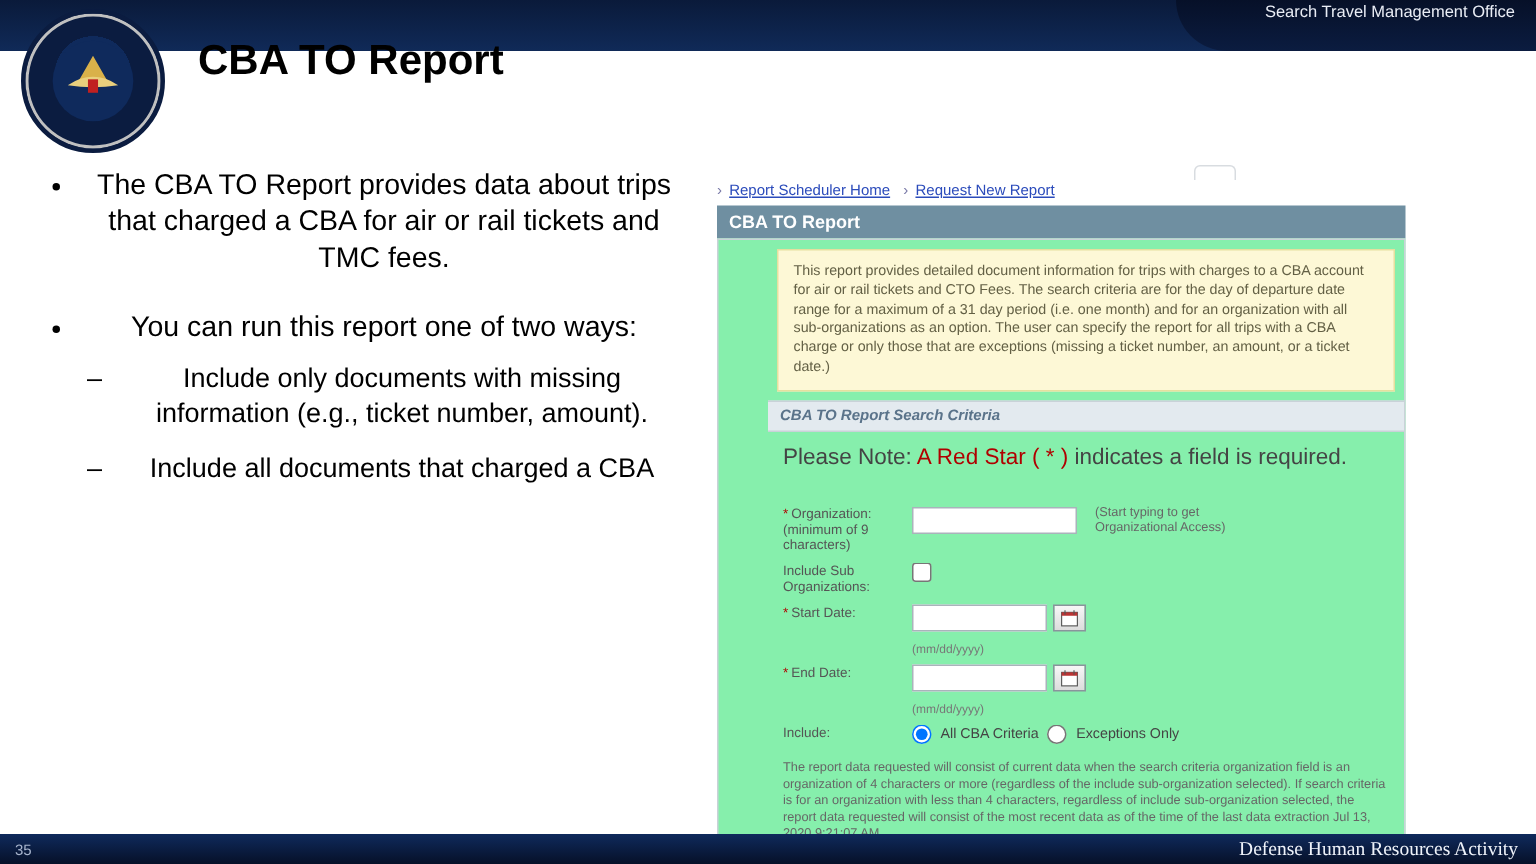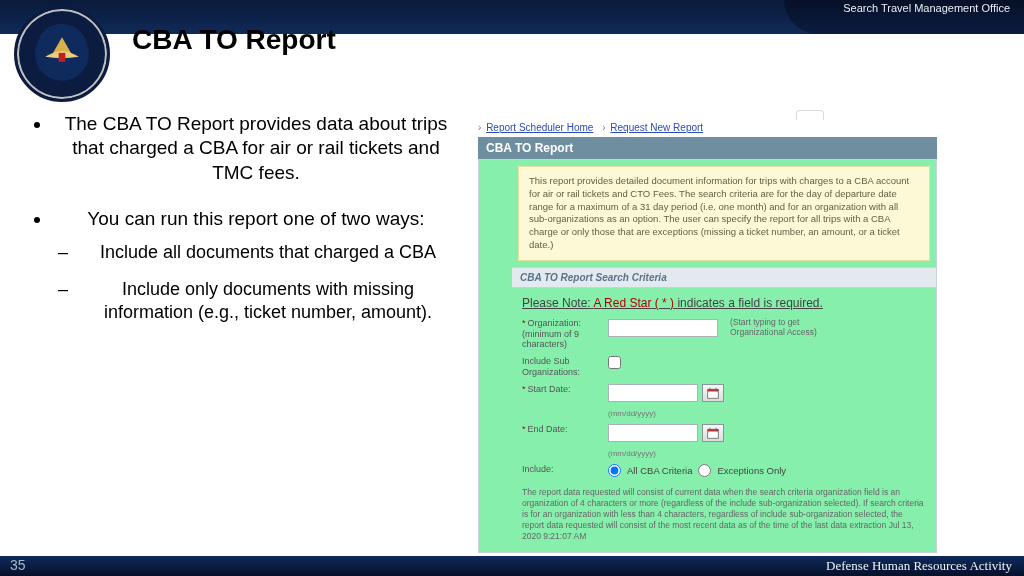--- a/index.html
+++ b/index.html
@@ -19,39 +19,39 @@
   .body-left ul ul li::before { content: "–"; position: absolute; left: -18px; }
   .panel-wrap { position: absolute; top: 122px; left: 478px; width: 459px; }
   .bc { font-size: 10px; color: #4a4a9c; margin-bottom: 4px; }
   .bc .chev { color: #7a7aa8; margin-right: 2px; }
   .bc a { color: #2b4bbb; text-decoration: underline; cursor: pointer; margin-right: 6px; }
   .panel-title { background: #6f8fa1; color: #fff; font-weight: 700; font-size: 12px; padding: 4px 8px; }
   .panel { border: 1px solid #c9d2d8; background: #86efac; font-size: 10px; color: #444; padding-left: 33px; }
   .info-box { background: #fdf8d6; border: 1px solid #e6df9f; color: #636045; padding: 8px 10px; margin: 6px; font-size: 9.5px; line-height: 1.35; }
   .section-head { background: #e3eaef; border-top: 1px solid #c9d2d8; border-bottom: 1px solid #c9d2d8; color: #5a738a; font-weight: 700; font-size: 10px; padding: 4px 8px; margin-top: 2px; font-style: italic; }
   .form-area { padding: 8px 10px 10px 10px; }
-  .note { font-size: 12px; margin-bottom: 8px; text-decoration: underline; }
+  .note { font-size: 15px; margin-bottom: 24px; }
   .note .redstar { color: #b00000; }
   .row { display: flex; align-items: flex-start; margin: 6px 0; }
   .row .lbl { width: 86px; font-size: 9px; color: #555; line-height: 1.2; }
   .row .lbl .star { color: #b00000; margin-right: 2px; }
   .row .ctl { display: flex; align-items: center; gap: 6px; }
   .row input[type="text"] { height: 18px; border: 1px solid #aab3bb; font-size: 10px; padding: 0 3px; }
   .org-input { width: 110px; }
   .hint-right { font-size: 8.5px; color: #666; line-height: 1.15; width: 90px; margin-left: 6px; }
   .date-input { width: 90px; }
   .cal-btn { width: 22px; height: 18px; border: 1px solid #8a949c; background: linear-gradient(#f7f7f7,#dcdcdc); display: inline-flex; align-items:center; justify-content:center; cursor: pointer; }
   .cal-btn svg { width: 12px; height: 12px; }
   .date-fmt { display:block; font-size: 8px; color: #777; margin-top: 1px; }
   .radios { display: flex; align-items: center; gap: 4px; font-size: 9.5px; color: #444; flex-wrap: wrap; }
   .disclaimer { font-size: 8.5px; color: #666; line-height: 1.3; margin-top: 10px; }
   .submit-wrap { text-align: center; margin: 14px 0 10px 0; }
   .submit-btn { background: linear-gradient(#e9eff5,#c7d6e2); border: 1px solid #7f95a6; color: #2a3a47; font-size: 11px; padding: 3px 24px; cursor: pointer; border-radius: 2px; }
   .bottom-bar { position: absolute; bottom: 0; left: 0; right: 0; height: 20px; background: linear-gradient(to top, #061028 0%, #0f2a5c 100%); }
-  .page-num { position: absolute; bottom: 3px; left: 10px; color: #a7b4cc; font-size: 14px; }
+  .page-num { position: absolute; bottom: 3px; left: 10px; color: #a7b4cc; font-size: 10px; }
   .bottom-right { position: absolute; bottom: 2px; right: 12px; color: #eef2f9; font-family: Georgia, 'Times New Roman', serif; font-size: 13px; }
   .tab-notch { position:absolute; top:110px; right:200px; width:28px; height:10px; border-left:1px solid #d8dce0; border-top:1px solid #d8dce0; border-right:1px solid #d8dce0; border-top-left-radius:4px; border-top-right-radius:4px; }
 </style>
 </head>
 <body>
 <div class="slide">
 
   <div class="top-bar"></div>
   <div class="top-curve"></div>
   <div class="top-right-text">Search Travel Management Office</div>
@@ -66,22 +66,22 @@
   </div>
 
   <h1 class="title">CBA TO Report</h1>
 
   <div class="body-left">
     <ul>
       <li>The CBA TO Report provides data about trips that charged a CBA for air or rail tickets and TMC fees.</li>
       <li>
         <span>You can run this report one of two ways:</span>
         <ul>
+          <li>Include only documents with missing information (e.g., ticket number, amount).</li>
           <li>Include all documents that charged a CBA</li>
-          <li>Include only documents with missing information (e.g., ticket number, amount).</li>
         </ul>
       </li>
     </ul>
   </div>
 
   <div class="tab-notch"></div>
 
   <div class="panel-wrap">
     <div class="bc">
       <span class="chev">›</span>

